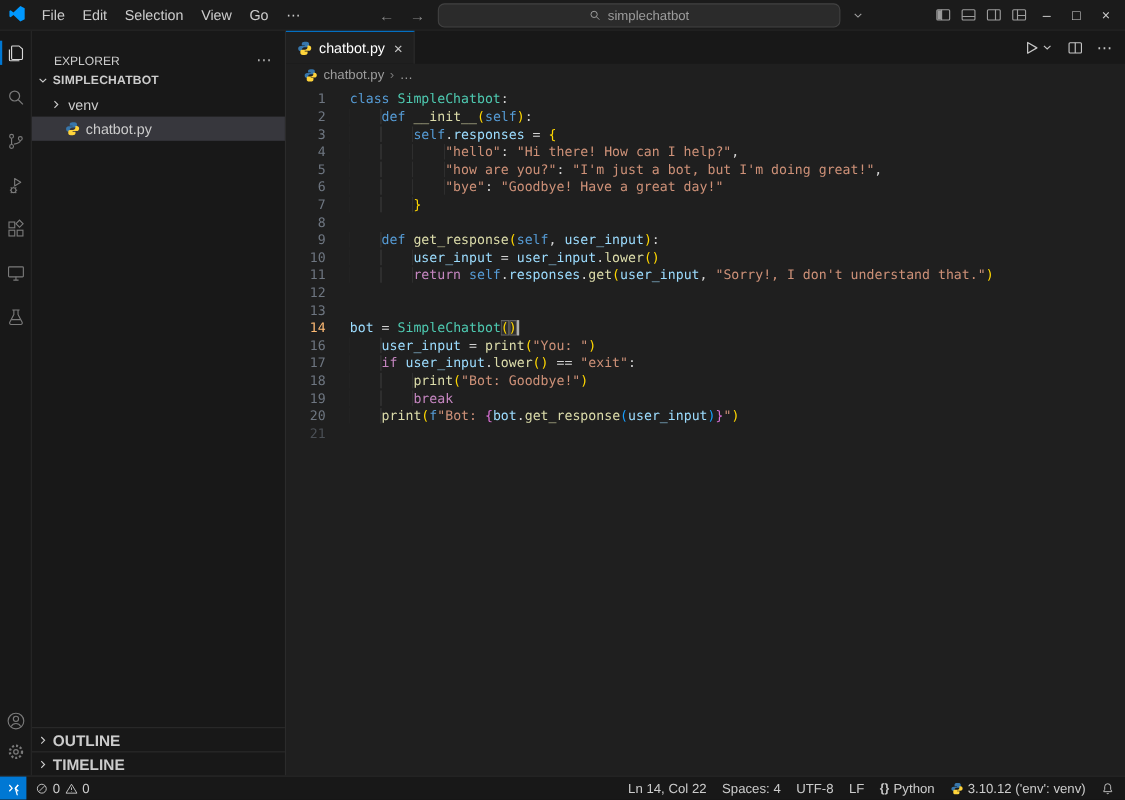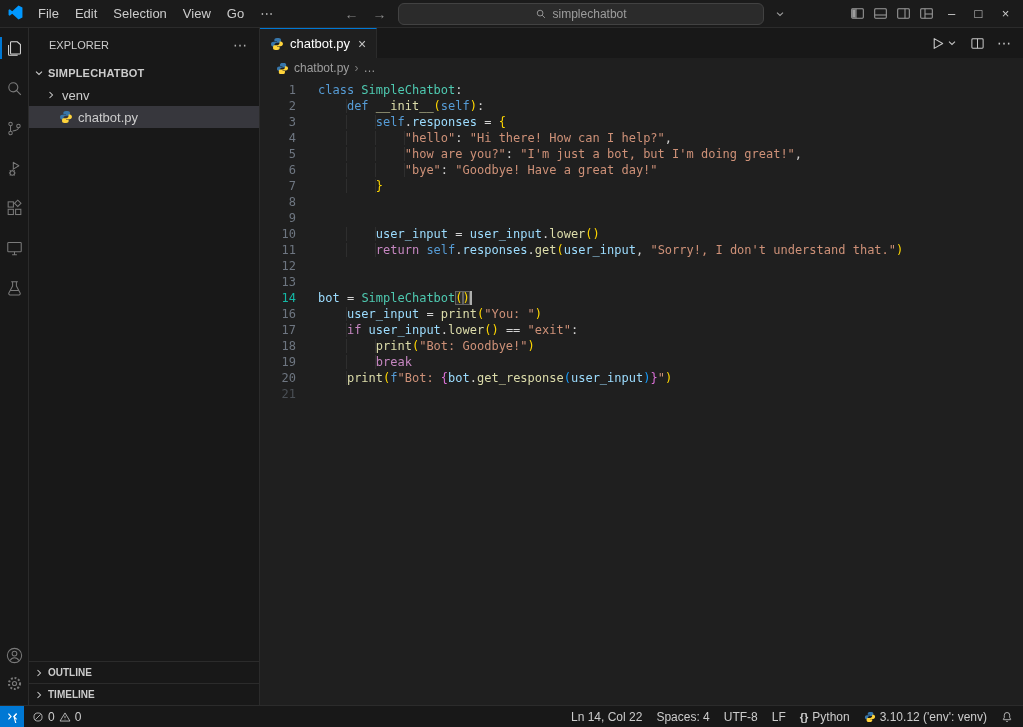--- a/index.html
+++ b/index.html
@@ -33,49 +33,49 @@
   .activitybar{width:29px;flex:0 0 29px;background:#181818;border-right:1px solid #2b2b2b;display:flex;flex-direction:column}
   .ab-top{flex:1;display:flex;flex-direction:column}
   .ab-bottom{display:flex;flex-direction:column;padding-bottom:8px}
   .ab-item{height:40px;display:flex;align-items:center;justify-content:center;color:#7a7a7a;position:relative}
   .ab-bottom .ab-item{height:28px}
   .ab-item.active{color:#d7d7d7}
   .ab-item.active::before{content:"";position:absolute;left:0;top:9px;bottom:9px;width:2px;background:#0078d4}
   .ab-item .ic svg{width:19px;height:19px;display:block}
 
   .sidebar{width:231px;flex:0 0 231px;background:#181818;border-right:1px solid #2b2b2b;display:flex;flex-direction:column;min-height:0}
-  .sb-header{height:34px;flex:0 0 34px;display:flex;align-items:center;padding:0 12px 0 20px;font-size:11px;color:#cccccc}
+  .sb-header{height:34px;flex:0 0 34px;display:flex;align-items:flex-end;padding:0 12px 0 20px;font-size:11px;color:#cccccc}
   .sb-header .more{margin-left:auto;color:#aeaeae;font-size:14px}
   .root-row{height:22px;flex:0 0 22px;display:flex;align-items:center;gap:3px;padding-left:4px;font-weight:700;font-size:11px;letter-spacing:.2px;color:#cccccc}
   .tree-row{height:22px;display:flex;align-items:center;gap:5px;color:#cccccc;font-size:13px}
   .tree-row.folder{padding-left:16px}
   .tree-row.python-file{padding-left:30px}
   .tree-row.selected{background:#37373d}
   .tree-row .ic svg{width:14px;height:14px;display:block}
   .ic.sm svg{width:12px;height:12px;display:block}
   .spacer{flex:1}
-  .panel-row{height:22px;flex:0 0 22px;border-top:1px solid #2b2b2b;display:flex;align-items:center;gap:3px;padding-left:4px;font-weight:700;font-size:10px;color:#cccccc}
+  .panel-row{height:22px;flex:0 0 22px;border-top:1px solid #2b2b2b;display:flex;align-items:center;gap:3px;padding-left:4px;font-weight:700;font-size:14px;color:#cccccc}
 
   
   .editor{flex:1;display:flex;flex-direction:column;background:#1f1f1f;min-width:0}
   .tabbar{height:30px;flex:0 0 30px;background:#181818;display:flex;align-items:stretch}
   .tab{display:flex;align-items:center;gap:6px;padding:0 10px;background:#1f1f1f;color:#fff;font-size:13px;border-right:1px solid #2b2b2b;border-top:1px solid #0078d4}
   .tab .ic svg{width:14px;height:14px;display:block}
   .tab-close{color:#c5c5c5;font-size:14px;margin-left:2px}
   .tab-actions{margin-left:auto;display:flex;align-items:center;gap:12px;padding-right:12px;color:#c5c5c5}
   .tab-actions .act{display:flex;align-items:center;gap:1px;font-size:14px}
   .tab-actions svg{width:15px;height:15px;display:block}
   .breadcrumbs{height:20px;flex:0 0 20px;display:flex;align-items:center;gap:5px;padding-left:16px;font-size:12px;color:#9d9d9d}
   .breadcrumbs .ic svg{width:13px;height:13px;display:block}
   .bc-sep{font-size:12px;color:#7a7a7a}
 
   .code{flex:1;font-family:"DejaVu Sans Mono","Liberation Mono",monospace;font-size:12px;line-height:16px;overflow:hidden;padding-top:4px}
   .code-line{display:flex;height:16px;white-space:pre}
   .ln{flex:0 0 58px;text-align:right;padding-right:22px;color:#6e7681}
-  .code-line.active .ln{color:#14b8a6}
+  .code-line.active .ln{color:#fdba74}
   .code-line.dim .ln{color:#4a4f55}
   .lc{white-space:pre}
   .kw{color:var(--kw)} .ctrl{color:var(--ctrl)} .cls{color:var(--cls)} .fn{color:var(--fn)}
   .var{color:var(--var)} .str{color:var(--str)} .pn{color:var(--pn)} .sf{color:var(--kw)}
   .b1{color:var(--b1)} .b2{color:var(--b2)} .b3{color:var(--b3)}
   .ind{color:var(--pn);background-image:repeating-linear-gradient(to right,transparent 0,transparent calc(4ch - 1px),#2e2e2e calc(4ch - 1px),#2e2e2e 4ch)}
   .bm{box-shadow:inset 0 0 0 1px #646464;background:rgba(110,110,110,.18)}
   .cursor{display:inline-block;width:2px;height:14px;vertical-align:-3px;background:#aeafad}
 
   
@@ -353,21 +353,21 @@
       </div>
       <div class="code">
           <div class="code-line"><span class="ln">1</span><span class="lc"><span class="kw">class </span><span class="cls">SimpleChatbot</span><span class="pn">:</span></span></div>
           <div class="code-line"><span class="ln">2</span><span class="lc"><span class="ind">    </span><span class="kw">def </span><span class="fn">__init__</span><span class="b1">(</span><span class="sf">self</span><span class="b1">)</span><span class="pn">:</span></span></div>
           <div class="code-line"><span class="ln">3</span><span class="lc"><span class="ind">        </span><span class="sf">self</span><span class="pn">.</span><span class="var">responses</span><span class="pn"> = </span><span class="b1">{</span></span></div>
           <div class="code-line"><span class="ln">4</span><span class="lc"><span class="ind">            </span><span class="str">"hello"</span><span class="pn">: </span><span class="str">"Hi there! How can I help?"</span><span class="pn">,</span></span></div>
           <div class="code-line"><span class="ln">5</span><span class="lc"><span class="ind">            </span><span class="str">"how are you?"</span><span class="pn">: </span><span class="str">"I'm just a bot, but I'm doing great!"</span><span class="pn">,</span></span></div>
           <div class="code-line"><span class="ln">6</span><span class="lc"><span class="ind">            </span><span class="str">"bye"</span><span class="pn">: </span><span class="str">"Goodbye! Have a great day!"</span></span></div>
           <div class="code-line"><span class="ln">7</span><span class="lc"><span class="ind">        </span><span class="b1">}</span></span></div>
           <div class="code-line"><span class="ln">8</span><span class="lc"></span></div>
-          <div class="code-line"><span class="ln">9</span></div>
+          <div class="code-line"><span class="ln">9</span><span class="lc"><span class="ind">    </span><span class="kw">def </span><span class="fn">get_response</span><span class="b1">(</span><span class="sf">self</span><span class="pn">, </span><span class="var">user_input</span><span class="b1">)</span><span class="pn">:</span></span></div>
           <div class="code-line"><span class="ln">10</span><span class="lc"><span class="ind">        </span><span class="var">user_input</span><span class="pn"> = </span><span class="var">user_input</span><span class="pn">.</span><span class="fn">lower</span><span class="b1">()</span></span></div>
           <div class="code-line"><span class="ln">11</span><span class="lc"><span class="ind">        </span><span class="ctrl">return </span><span class="sf">self</span><span class="pn">.</span><span class="var">responses</span><span class="pn">.</span><span class="fn">get</span><span class="b1">(</span><span class="var">user_input</span><span class="pn">, </span><span class="str">"Sorry!, I don't understand that."</span><span class="b1">)</span></span></div>
           <div class="code-line"><span class="ln">12</span><span class="lc"></span></div>
           <div class="code-line"><span class="ln">13</span><span class="lc"></span></div>
           <div class="code-line active"><span class="ln">14</span><span class="lc"><span class="var">bot</span><span class="pn"> = </span><span class="cls">SimpleChatbot</span><span class="b1 bm">(</span><span class="b1 bm">)</span><span class="cursor"></span></span></div>
           <div class="code-line"><span class="ln">16</span><span class="lc"><span class="ind">    </span><span class="var">user_input</span><span class="pn"> = </span><span class="fn">print</span><span class="b1">(</span><span class="str">"You: "</span><span class="b1">)</span></span></div>
           <div class="code-line"><span class="ln">17</span><span class="lc"><span class="ind">    </span><span class="ctrl">if </span><span class="var">user_input</span><span class="pn">.</span><span class="fn">lower</span><span class="b1">()</span><span class="pn"> == </span><span class="str">"exit"</span><span class="pn">:</span></span></div>
           <div class="code-line"><span class="ln">18</span><span class="lc"><span class="ind">        </span><span class="fn">print</span><span class="b1">(</span><span class="str">"Bot: Goodbye!"</span><span class="b1">)</span></span></div>
           <div class="code-line"><span class="ln">19</span><span class="lc"><span class="ind">        </span><span class="ctrl">break</span></span></div>
           <div class="code-line"><span class="ln">20</span><span class="lc"><span class="ind">    </span><span class="fn">print</span><span class="b1">(</span><span class="kw">f</span><span class="str">"Bot: </span><span class="b2">{</span><span class="var">bot</span><span class="pn">.</span><span class="fn">get_response</span><span class="b3">(</span><span class="var">user_input</span><span class="b3">)</span><span class="b2">}</span><span class="str">"</span><span class="b1">)</span></span></div>

